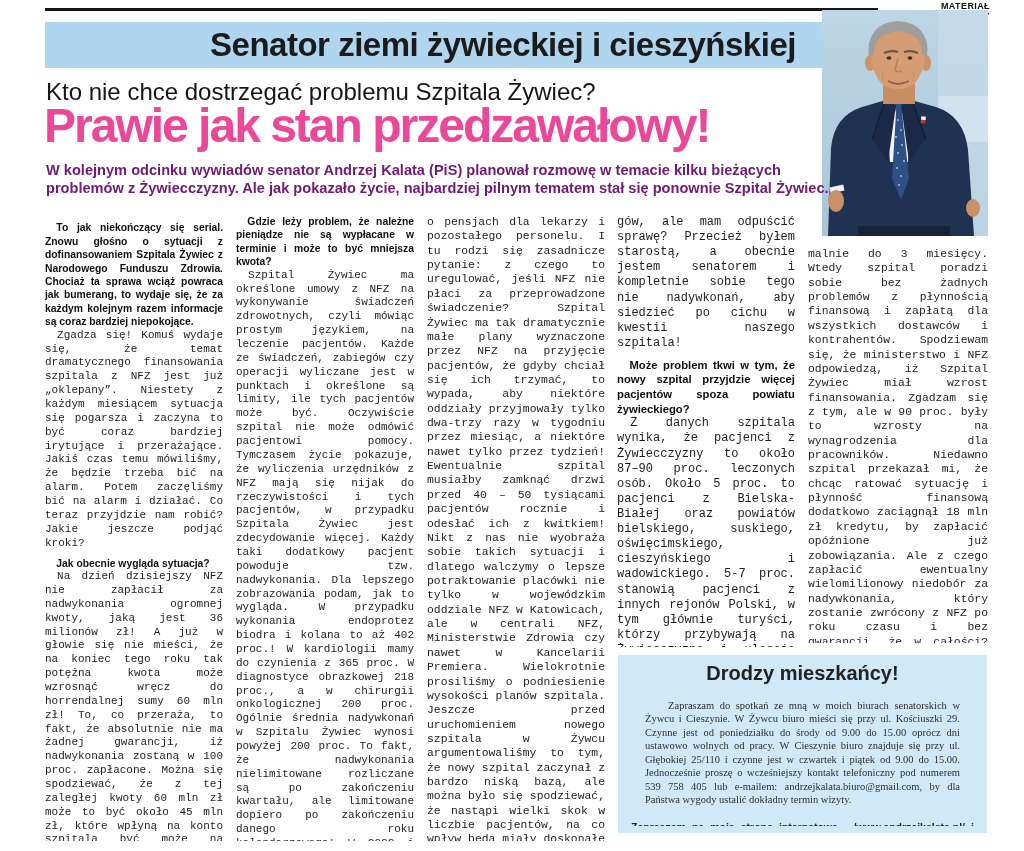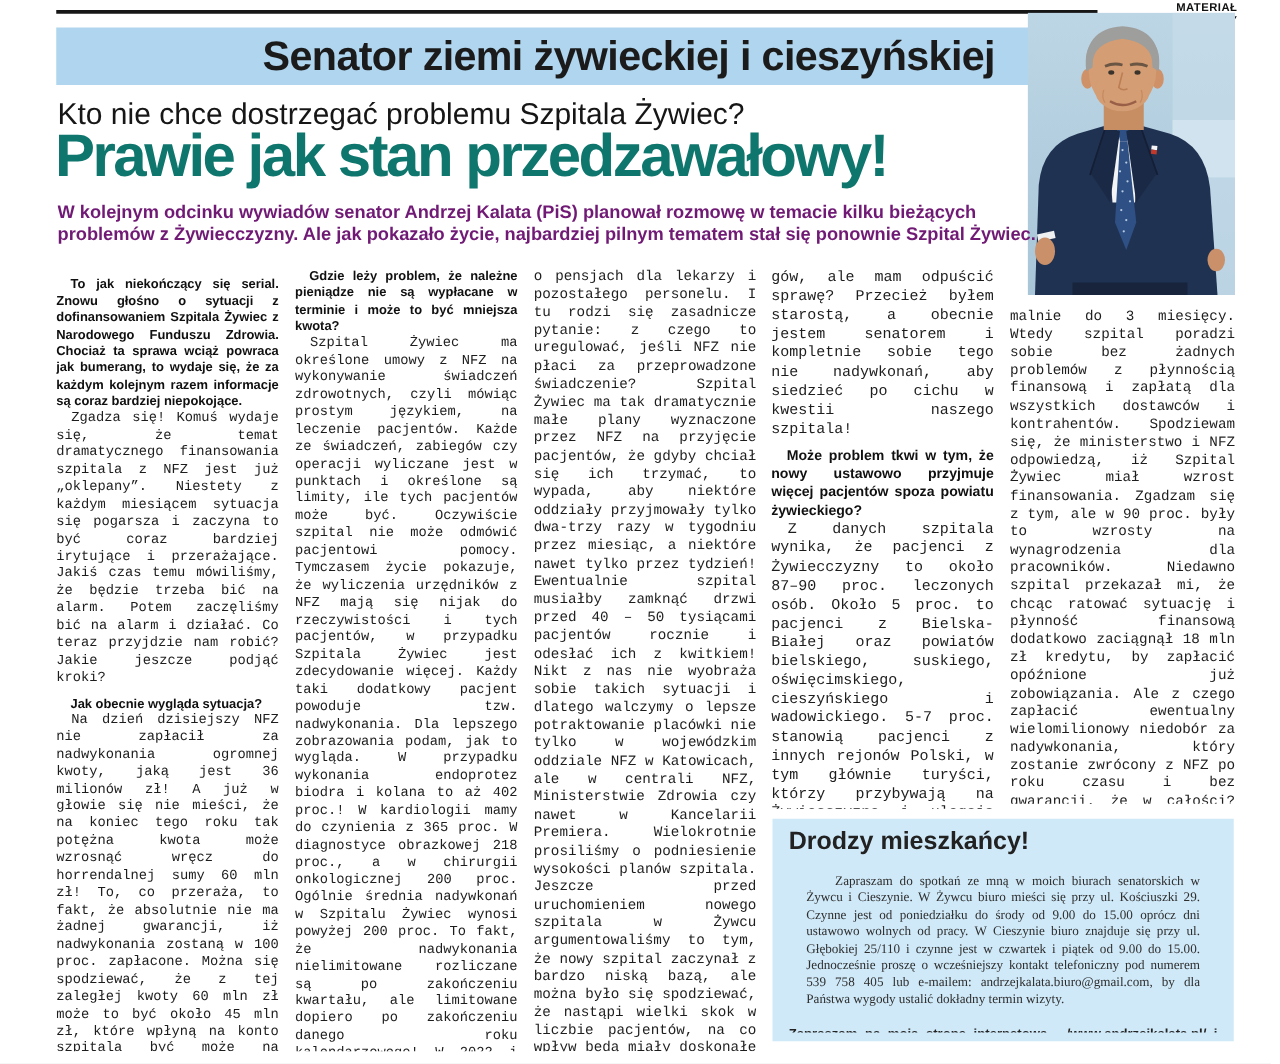--- a/index.html
+++ b/index.html
@@ -6,37 +6,37 @@
   .page{position:relative;width:1024px;height:851px;background:#ffffff;overflow:hidden;
         font-family:"Liberation Sans",sans-serif;color:#1a1a1a;margin:0 auto;}
   .top-rule{position:absolute;left:45px;top:8px;width:833px;height:3px;background:#161616;}
   .paid{position:absolute;left:916px;top:1px;width:74px;text-align:right;
         font-size:9px;font-weight:bold;letter-spacing:.4px;color:#111;}
   .banner{position:absolute;left:45px;top:22px;width:916px;height:46px;background:#b0d5ee;
           text-align:center;line-height:46px;font-size:33px;font-weight:bold;color:#1b1b1b;letter-spacing:-.5px;}
   .photo{position:absolute;left:822px;top:10px;width:166px;height:226px;overflow:hidden;}
   .kicker{position:absolute;left:46px;top:78px;font-size:24px;color:#161616;}
   .headline{position:absolute;left:44px;top:98px;margin:0;font-size:48px;font-weight:bold;
-            letter-spacing:-2px;color:#0f766e;white-space:nowrap;}
+            letter-spacing:-2px;color:#ec4899;white-space:nowrap;}
   .lead{position:absolute;left:46px;top:161px;width:788px;height:48px;margin:0;overflow:hidden;
         font-size:16px;font-weight:bold;line-height:1.24;color:#701a75;}
   .col{position:absolute;width:178px;overflow:hidden;font-size:14px;}
   .col p{margin:0;}
   .answer{font-family:Liberation Mono, monospace;font-size:1em;line-height:1.26;text-align:justify;color:#1d1d1d;}
   .question{font-family:"Liberation Sans",sans-serif;font-weight:bold;font-size:.94em;line-height:1.3;
             text-align:justify;color:#101010;margin-top:.6em !important;}
   .ind{text-indent:1.1em;}
   .col1{left:45px;top:215px;height:626px;}
   .col2{left:236px;top:215px;height:626px;}
   .col3{left:427px;top:215px;height:626px;}
   .col4{left:617px;top:215px;height:432px;}
   .col5{left:808px;top:247px;width:180px;height:396px;}
   .infobox{position:absolute;left:618px;top:655px;width:369px;height:178px;background:#cfe9f8;box-sizing:border-box;}
   .infobox-inner{position:absolute;left:13px;top:7px;width:343px;height:164px;overflow:hidden;font-size:15.5px;}
-  .infobox-title{text-align:left;font-size:20px;font-weight:bold;color:#222;margin-bottom:2px;}
+  .infobox-title{text-align:center;font-size:20px;font-weight:bold;color:#222;margin-bottom:2px;}
   .infobox-body{margin:14px;font-size:1em;line-height:1.28;text-align:justify;text-indent:2.2em;color:#2e2e2e;font-family:Liberation Serif, serif;}
   .infobox-links{margin:5px 0 0 0;font-size:1em;line-height:1.28;font-weight:bold;color:#222;text-align:justify;}
 </style>
 </head>
 <body>
 
 <div class="page">
 
   <div class="top-rule"></div>
   <div class="paid">MATERIAŁ PŁATNY</div>
@@ -125,21 +125,21 @@
     <p class="question ind" style="margin-top:0 !important;">Gdzie leży problem, że należne pieniądze nie są wypłacane w terminie i może to być mniejsza kwota?</p>
     <p class="answer ind">Szpital Żywiec ma określone umowy z NFZ na wykonywanie świadczeń zdrowotnych, czyli mówiąc prostym językiem, na leczenie pacjentów. Każde ze świadczeń, zabiegów czy operacji wyliczane jest w punktach i określone są limity, ile tych pacjentów może być. Oczywiście szpital nie może odmówić pacjentowi pomocy. Tymczasem życie pokazuje, że wyliczenia urzędników z NFZ mają się nijak do rzeczywistości i tych pacjentów, w przypadku Szpitala Żywiec jest zdecydowanie więcej. Każdy taki dodatkowy pacjent powoduje tzw. nadwykonania. Dla lepszego zobrazowania podam, jak to wygląda. W przypadku wykonania endoprotez biodra i kolana to aż 402 proc.! W kardiologii mamy do czynienia z 365 proc. W diagnostyce obrazkowej 218 proc., a w chirurgii onkologicznej 200 proc. Ogólnie średnia nadywkonań w Szpitalu Żywiec wynosi powyżej 200 proc. To fakt, że nadwykonania nielimitowane rozliczane są po zakończeniu kwartału, ale limitowane dopiero po zakończeniu danego roku kalendarzowego! W 2022 i 2023 roku sytuacja była nieco lepsza, bo nadywkonania starano się wypłacać po 4-5 miesiącach. Teraz to tragedia! A przecież szpital musi jakoś funkcjonować. Trzeba zapłacić za materiały do operacji, koszty ogólne szpitala, w tym prąd, wodę, ścieki, gaz, już nie mówiąc</p>
   </div>
 
   <div class="col col3 fitbox" style="font-size: 11.4px;">
     <p class="answer">o pensjach dla lekarzy i pozostałego personelu. I tu rodzi się zasadnicze pytanie: z czego to uregulować, jeśli NFZ nie płaci za przeprowadzone świadczenie? Szpital Żywiec ma tak dramatycznie małe plany wyznaczone przez NFZ na przyjęcie pacjentów, że gdyby chciał się ich trzymać, to wypada, aby niektóre oddziały przyjmowały tylko dwa-trzy razy w tygodniu przez miesiąc, a niektóre nawet tylko przez tydzień! Ewentualnie szpital musiałby zamknąć drzwi przed 40 – 50 tysiącami pacjentów rocznie i odesłać ich z kwitkiem! Nikt z nas nie wyobraża sobie takich sytuacji i dlatego walczymy o lepsze potraktowanie placówki nie tylko w wojewódzkim oddziale NFZ w Katowicach, ale w centrali NFZ, Ministerstwie Zdrowia czy nawet w Kancelarii Premiera. Wielokrotnie prosiliśmy o podniesienie wysokości planów szpitala. Jeszcze przed uruchomieniem nowego szpitala w Żywcu argumentowaliśmy to tym, że nowy szpital zaczynał z bardzo niską bazą, ale można było się spodziewać, że nastąpi wielki skok w liczbie pacjentów, na co wpływ będą miały doskonałe warunki i jakość usług. Wskazywaliśmy, że około 60 proc. osób z Żywiecczyzny leczy się poza powiatem, ale po uruchomieniu nowego szpitala przyjdą do żywieckiej lecznicy. I tak się stało. Nastąpił gwałtowny wzrost liczby pacjentów, a doskonałym przykładem jest rosnąca liczba porodów. Wiem doskonale, bo mówi mi to wiele osób, iż narobiłem sobie przez to wielu wro-</p>
   </div>
 
   <div class="col col4 fitbox" style="font-size: 12px;">
     <p class="answer">gów, ale mam odpuścić sprawę? Przecież byłem starostą, a obecnie jestem senatorem i kompletnie sobie tego nie nadywkonań, aby siedzieć po cichu w kwestii naszego szpitala!</p>
-    <p class="question ind">Może problem tkwi w tym, że nowy ustawowo przyjmuje więcej pacjentów spoza powiatu żywieckiego?</p>
+    <p class="question ind">Może problem tkwi w tym, że nowy szpital przyjdzie więcej pacjentów spoza powiatu żywieckiego?</p>
     <p class="answer ind">Z danych szpitala wynika, że pacjenci z Żywiecczyzny to około 87–90 proc. leczonych osób. Około 5 proc. to pacjenci z Bielska-Białej oraz powiatów bielskiego, suskiego, oświęcimskiego, cieszyńskiego i wadowickiego. 5-7 proc. stanowią pacjenci z innych rejonów Polski, w tym głównie turyści, którzy przybywają na Żywiecczyznę i ulegają wypadkowi czy nagłemu zachorowaniu. Apeluję do Ministerstwa Zdrowia i NFZ o jasną deklarację. Niech powiedzą otwarcie, że nie zapłacą za leczenie każdego pacjenta w Szpitalu Żywiec albo niech podniosą drastycznie zaniżone plany! Ewentualnie niech płacą za nadywkonania maksy-</p>
   </div>
 
   <div class="col col5 fitbox" style="font-size: 11.4px;">
     <p class="answer">malnie do 3 miesięcy. Wtedy szpital poradzi sobie bez żadnych problemów z płynnością finansową i zapłatą dla wszystkich dostawców i kontrahentów. Spodziewam się, że ministerstwo i NFZ odpowiedzą, iż Szpital Żywiec miał wzrost finansowania. Zgadzam się z tym, ale w 90 proc. były to wzrosty na wynagrodzenia dla pracowników. Niedawno szpital przekazał mi, że chcąc ratować sytuację i płynność finansową dodatkowo zaciągnął 18 mln zł kredytu, by zapłacić opóźnione już zobowiązania. Ale z czego zapłacić ewentualny wielomilionowy niedobór za nadywkonania, który zostanie zwrócony z NFZ po roku czasu i bez gwarancji, że w całości? To pytania, które bardzo często stawiam będąc w Senacie i przy rozmowach z przedstawicielami NFZ i Ministerstwa Zdrowia. Niestety odpowiedzi na te pytania wciąż nie ma. Jak długo można jeszcze tak traktować nasz szpital, a przede wszystkim mieszkańców Żywiecczyzny?</p>
   </div>
 
   <div class="infobox">
     <div class="infobox-inner fitbox" style="font-size: 10.5px;">
       <div class="infobox-title">Drodzy mieszkańcy!</div>

